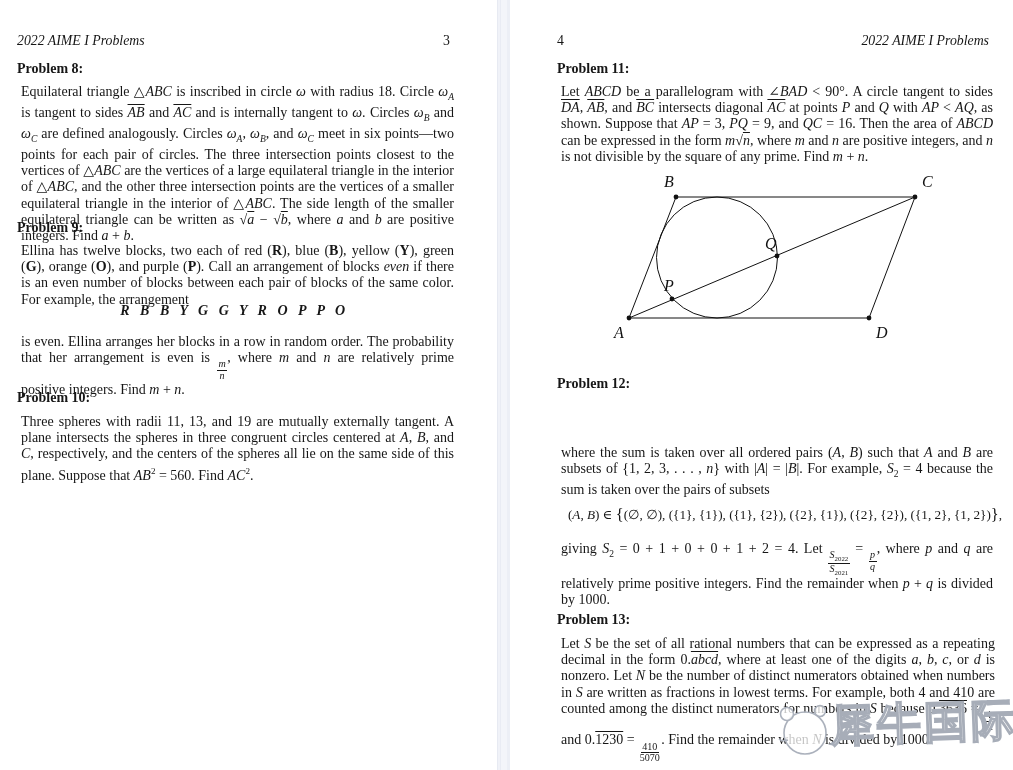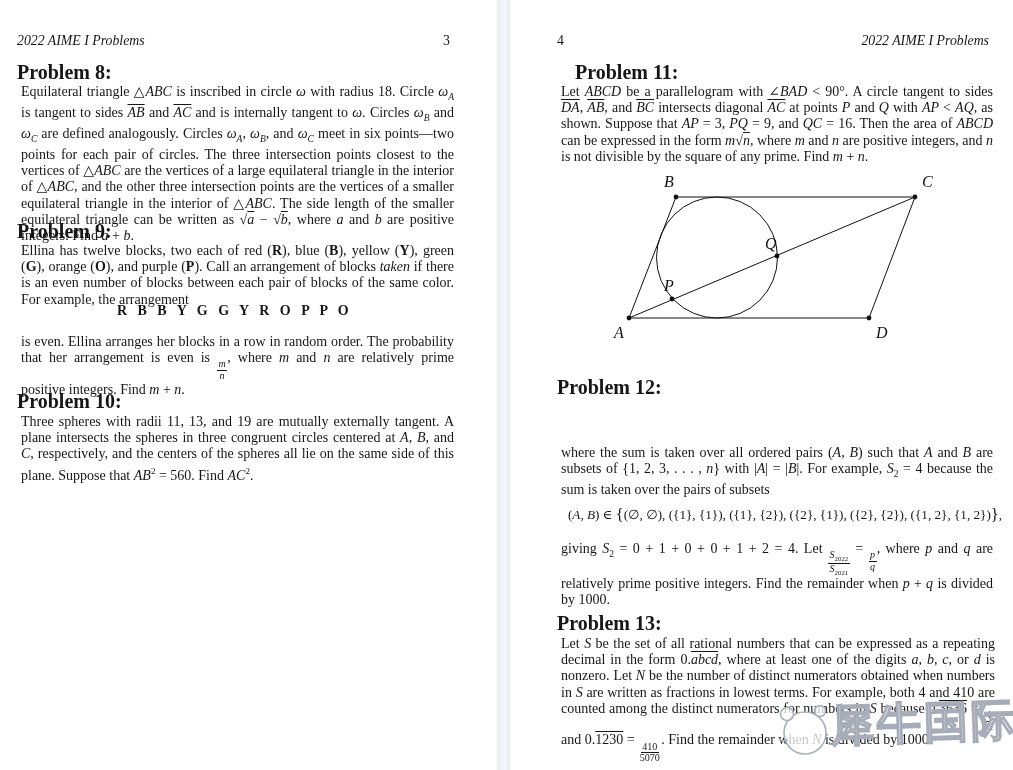--- a/index.html
+++ b/index.html
@@ -10,24 +10,24 @@
   .page{position:absolute;top:0;height:770px;background:#ffffff;}
   .page-left{left:0;width:497px;}
   .page-right{left:510px;width:503px;}
   .divider{
     position:absolute;left:497px;top:0;width:13px;height:770px;
     background:linear-gradient(to right,#e7eaf2 0 1px,#f0f2f8 1px 3px,#e9ecf4 3px 4px,#f3f5fa 4px 10px,#eceff6 10px 13px);
   }
   .blk{position:absolute;}
   .pagehead{display:flex;justify-content:space-between;align-items:baseline;font-size:13.8px;}
   .pagehead .ttl{font-style:italic;}
-  .probhead{font-size:20px;font-weight:700;}
+  .probhead{font-size:14px;font-weight:700;}
   .body-par{font-size:14px;line-height:16.2px;text-align:justify;margin:4px;}
   .center-line{text-align:center;}
-  .arrangement{font-weight:700;font-size:14px;letter-spacing:1.5px;word-spacing:4px;}
+  .arrangement{font-weight:700;font-size:14px;letter-spacing:1.5px;word-spacing:4px;font-style:italic;}
   .ov{text-decoration:overline;}
   .fr{display:inline-flex;flex-direction:column;align-items:center;vertical-align:-0.52em;font-size:0.72em;line-height:1.06;}
   .fr .fn{border-bottom:0.9px solid #161616;padding:0 1.5px;}
   .fr .fd{padding:0 1.5px;}
   sub{font-size:0.68em;}
   sup{font-size:0.65em;}
   .sum{font-size:26px;line-height:0;vertical-align:-7px;}
   .display-math{font-size:13.6px;}
   .pairs-line{font-size:13.2px;white-space:nowrap;}
   .bb{font-size:1.25em;vertical-align:-0.08em;}
@@ -48,40 +48,40 @@
   <div class="page page-left">
     <div class="blk pagehead" style="left:17px;top:33px;width:433px;">
       <span class="ttl">2022 AIME I Problems</span>
       <span>3</span>
     </div>
 
     <div class="blk probhead" style="left:17px;top:61px;">Problem 8:</div>
     <p class="blk body-par" style="left:17px;top:80px;width:433px;">Equilateral triangle △<i>ABC</i> is inscribed in circle <i>ω</i> with radius 18. Circle <i>ω<sub>A</sub></i> is tangent to sides <span class="ov"><i>AB</i></span> and <span class="ov"><i>AC</i></span> and is internally tangent to <i>ω</i>. Circles <i>ω<sub>B</sub></i> and <i>ω<sub>C</sub></i> are defined analogously. Circles <i>ω<sub>A</sub></i>, <i>ω<sub>B</sub></i>, and <i>ω<sub>C</sub></i> meet in six points—two points for each pair of circles. The three intersection points closest to the vertices of △<i>ABC</i> are the vertices of a large equilateral triangle in the interior of △<i>ABC</i>, and the other three intersection points are the vertices of a smaller equilateral triangle in the interior of △<i>ABC</i>. The side length of the smaller equilateral triangle can be written as √<span class="ov"><i>a</i></span> − √<span class="ov"><i>b</i></span>, where <i>a</i> and <i>b</i> are positive integers. Find <i>a</i> + <i>b</i>.</p>
 
     <div class="blk probhead" style="left:17px;top:220px;">Problem 9:</div>
-    <p class="blk body-par" style="left:17px;top:239px;width:433px;">Ellina has twelve blocks, two each of red (<b>R</b>), blue (<b>B</b>), yellow (<b>Y</b>), green (<b>G</b>), orange (<b>O</b>), and purple (<b>P</b>). Call an arrangement of blocks <i>taken</i> if there is an even number of blocks between each pair of blocks of the same color. For example, the arrangement</p>
+    <p class="blk body-par" style="left:17px;top:239px;width:433px;">Ellina has twelve blocks, two each of red (<b>R</b>), blue (<b>B</b>), yellow (<b>Y</b>), green (<b>G</b>), orange (<b>O</b>), and purple (<b>P</b>). Call an arrangement of blocks <i>even</i> if there is an even number of blocks between each pair of blocks of the same color. For example, the arrangement</p>
     <div class="blk center-line arrangement" style="left:17px;top:303px;width:433px;">R B B Y G G Y R O P P O</div>
     <p class="blk body-par" style="left:17px;top:330px;width:433px;">is even. Ellina arranges her blocks in a row in random order. The probability that her arrangement is even is <span class="fr">
           <span class="fn"><i>m</i></span>
           <span class="fd"><i>n</i></span>
         </span>, where <i>m</i> and <i>n</i> are relatively prime positive integers. Find <i>m</i> + <i>n</i>.</p>
 
     <div class="blk probhead" style="left:17px;top:390px;">Problem 10:</div>
     <p class="blk body-par" style="left:17px;top:410px;width:433px;">Three spheres with radii 11, 13, and 19 are mutually externally tangent. A plane intersects the spheres in three congruent circles centered at <i>A</i>, <i>B</i>, and <i>C</i>, respectively, and the centers of the spheres all lie on the same side of this plane. Suppose that <i>AB</i><sup>2</sup> = 560. Find <i>AC</i><sup>2</sup>.</p>
   </div>
 
   <div class="divider"></div>
 
   <div class="page page-right">
     <div class="blk pagehead" style="left:47px;top:33px;width:432px;">
       <span>4</span>
       <span class="ttl">2022 AIME I Problems</span>
     </div>
 
-    <div class="blk probhead" style="left:47px;top:61px;margin-left:18px;">Problem 11:</div>
+    <div class="blk probhead" style="left:47px;top:61px;">Problem 11:</div>
     <p class="blk body-par" style="left:47px;top:80px;width:432px;">Let <i>ABCD</i> be a parallelogram with ∠<i>BAD</i> &lt; 90°. A circle tangent to sides <span class="ov"><i>DA</i></span>, <span class="ov"><i>AB</i></span>, and <span class="ov"><i>BC</i></span> intersects diagonal <span class="ov"><i>AC</i></span> at points <i>P</i> and <i>Q</i> with <i>AP</i> &lt; <i>AQ</i>, as shown. Suppose that <i>AP</i> = 3, <i>PQ</i> = 9, and <i>QC</i> = 16. Then the area of <i>ABCD</i> can be expressed in the form <i>m</i>√<span class="ov"><i>n</i></span>, where <i>m</i> and <i>n</i> are positive integers, and <i>n</i> is not divisible by the square of any prime. Find <i>m</i> + <i>n</i>.</p>
 
     <div class="figure-wrap" style="left:100px;top:170px;width:340px;height:182px;">
       <svg width="340" height="182" viewBox="0 0 340 182">
         <g stroke="#111" stroke-width="1" fill="none">
           <path d="M19,148 L66,27 L305,27 L259,148 Z"></path>
           <circle cx="107" cy="87.5" r="60.5"></circle>
           <line x1="19" y1="148" x2="305" y2="27"></line>
         </g>
         <g fill="#111">

